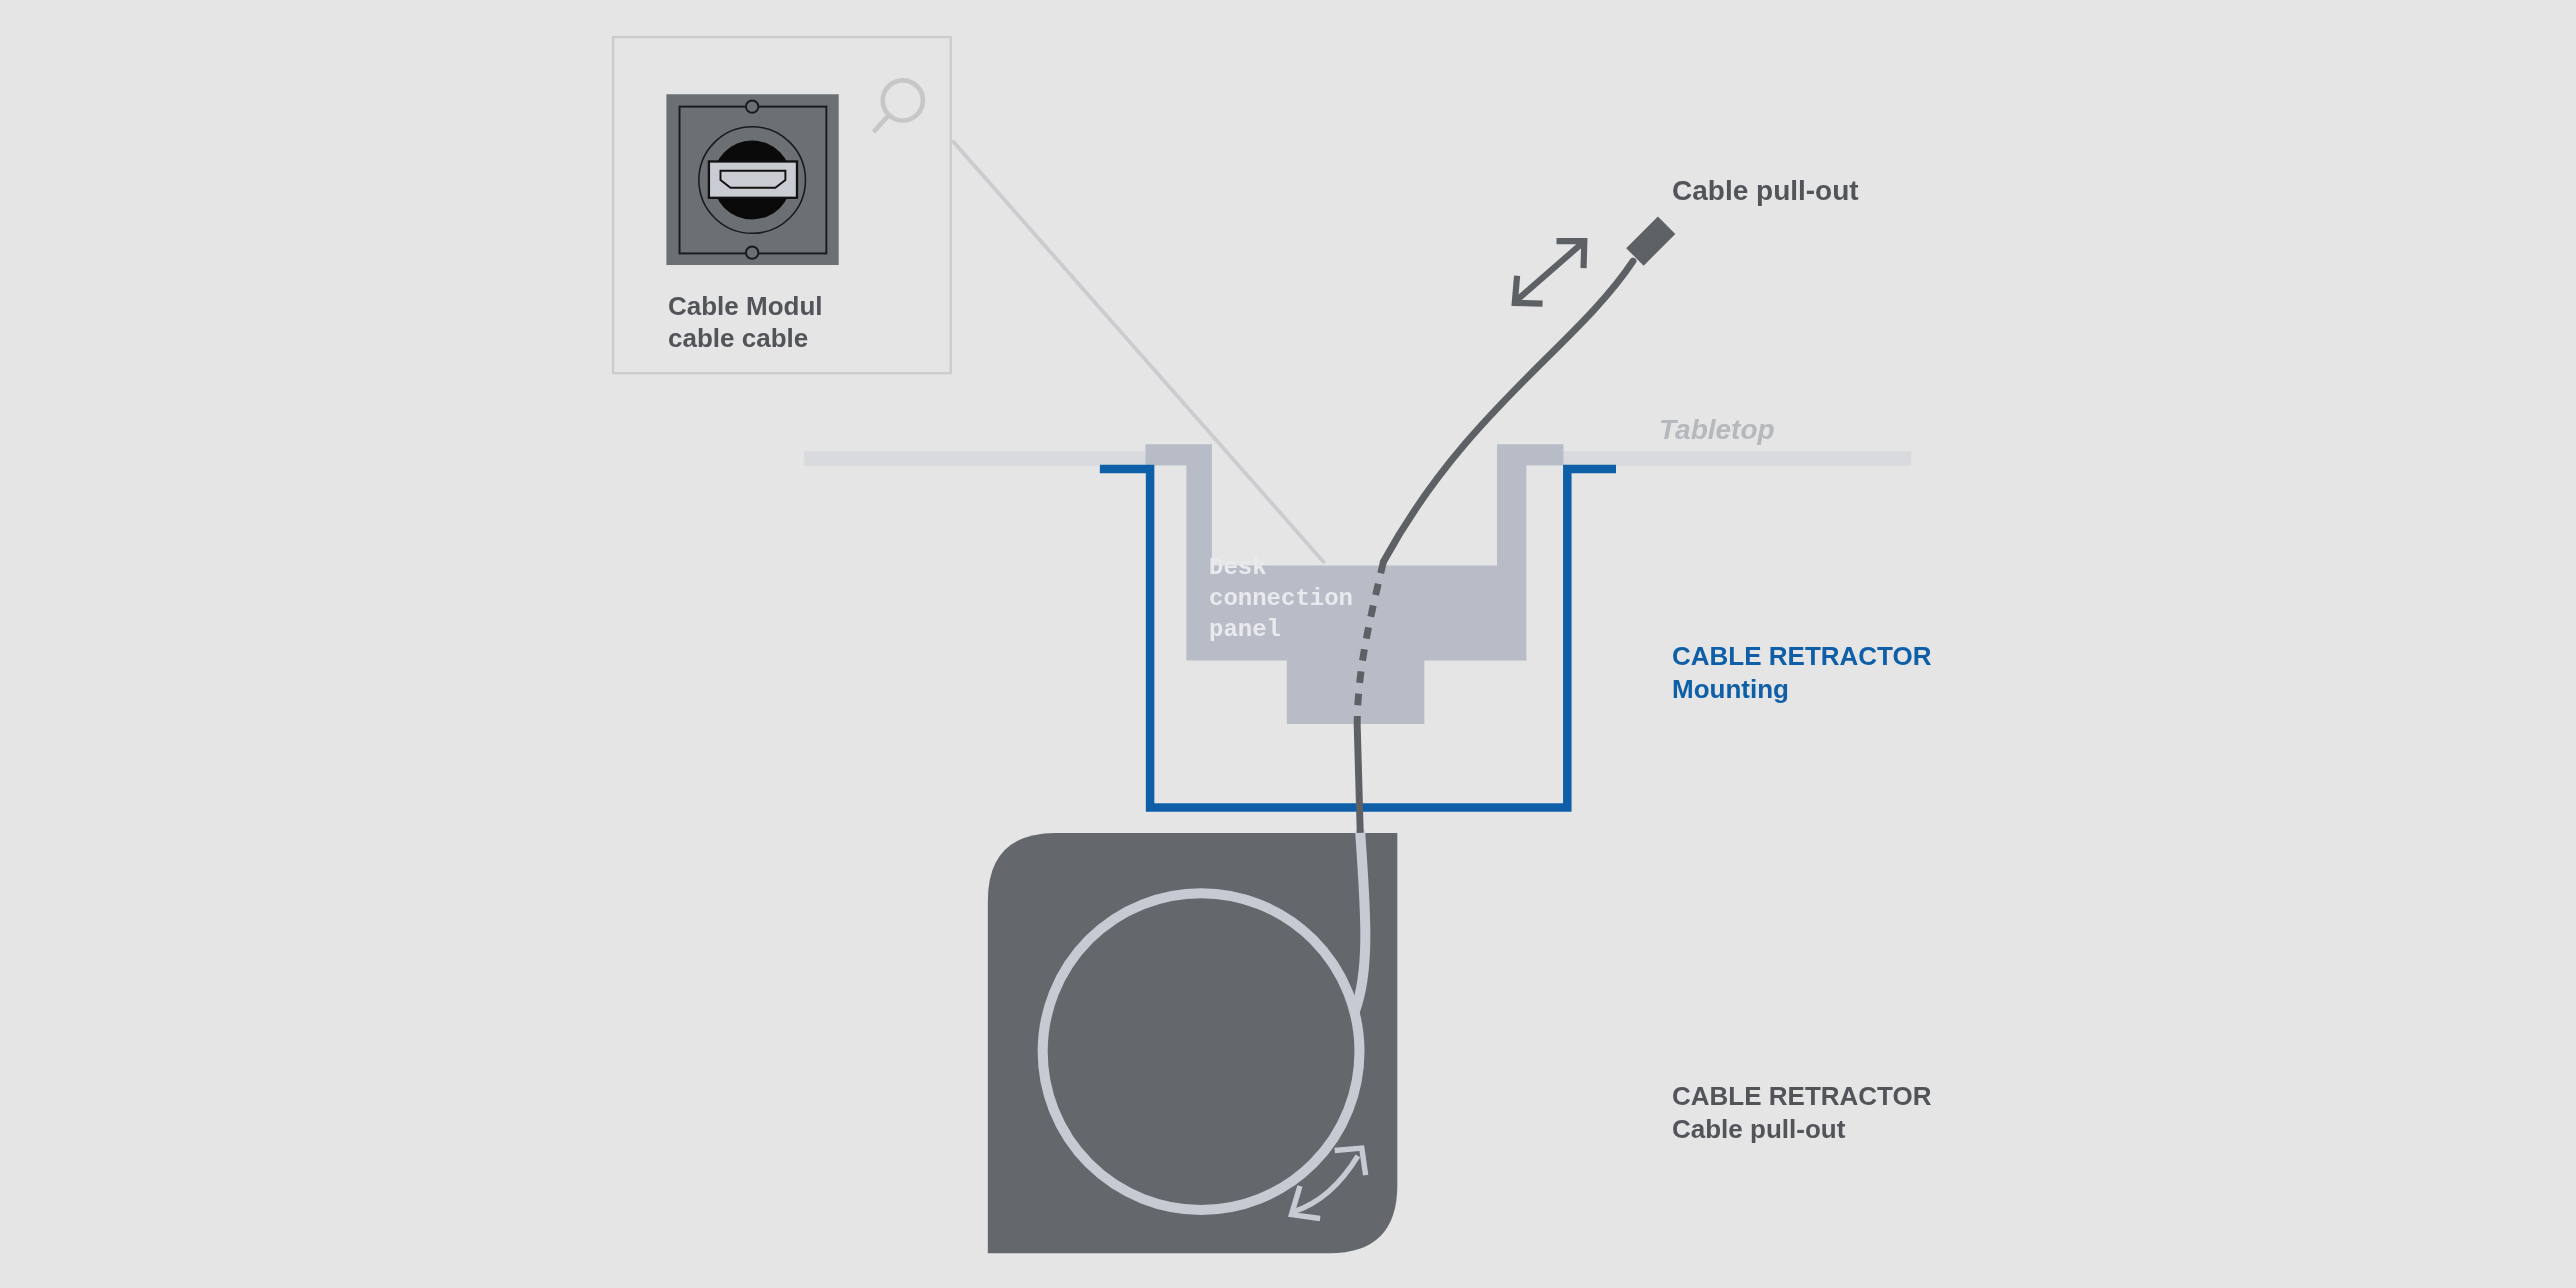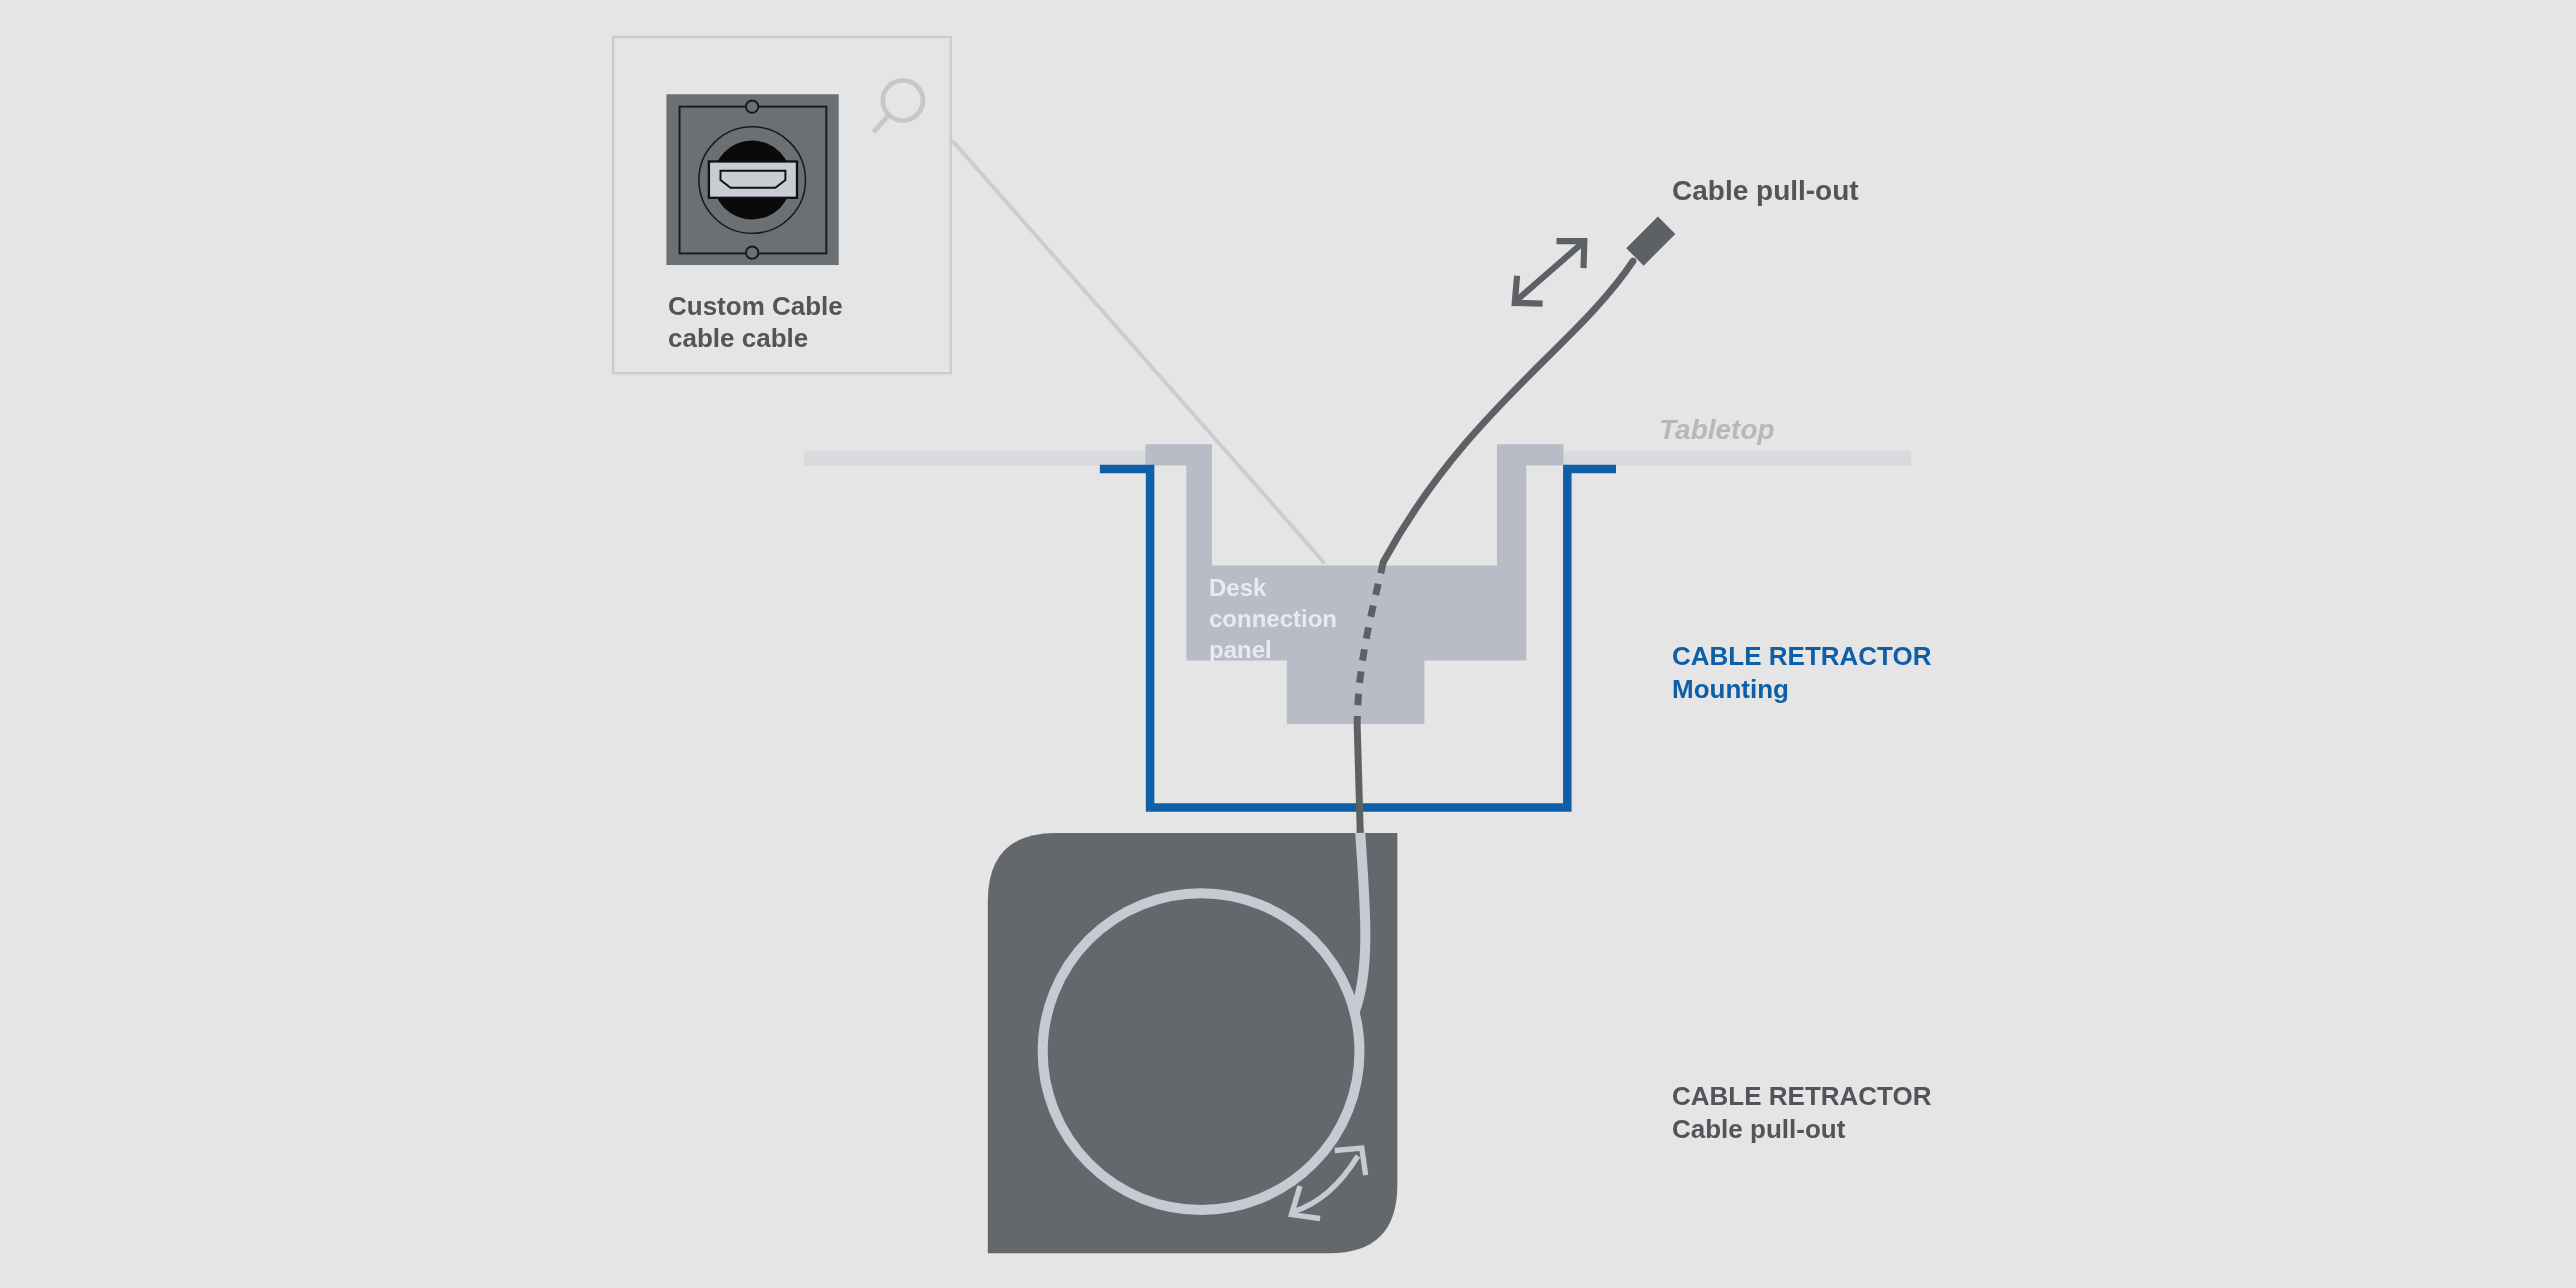--- a/index.html
+++ b/index.html
@@ -13,21 +13,21 @@
   .canvas svg{position:absolute;left:0;top:0;}
   .label{
     position:absolute;
     font-weight:bold;
     white-space:nowrap;
   }
   .label div{white-space:nowrap;}
   .lbl-inset   {left:668px;  top:290px;  font-size:26px; line-height:32px; color:#515459;}
   .lbl-pullout-top{left:1672px; top:175px; font-size:28px; color:#515459;}
   .lbl-tabletop{left:1659px; top:414px;  font-size:28px; color:#b5b8bc;font-style:italic;}
-  .lbl-panel   {left:1209px; top:572px;  font-size:24px; line-height:31px; color:#e9eaed;}
+  .lbl-panel   {left:1209px; top:552px;  font-size:24px; line-height:31px; color:#e9eaed;font-family:Liberation Mono, monospace;}
   .lbl-mounting{left:1672px; top:640px;  font-size:26px; line-height:33px; color:#0e5fa8;}
   .lbl-retract {left:1672px; top:1080px; font-size:26px; line-height:33px; color:#515459;}
 </style>
 </head>
 <body>
 
 <div class="canvas">
 
   <svg width="2576" height="1288" viewBox="0 0 3333 1667">
 
@@ -79,21 +79,21 @@
       <path d="M932,221 L1016,221 L1016,233 L1003,243 L945,243 L932,233 Z" fill="none" stroke="#111111" stroke-width="2.5"></path>
     </g>
 
     <g stroke="#c6c7c9" stroke-width="6" fill="none">
       <circle cx="1168" cy="130" r="26"></circle>
       <line x1="1149" y1="150" x2="1130" y2="171"></line>
     </g>
   </svg>
 
   <div class="label lbl-inset">
-    <div>Custom Cable</div>
+    <div>Cable Modul</div>
     <div>cable cable</div>
   </div>
 
   <div class="label lbl-pullout-top">Cable pull-out</div>
 
   <div class="label lbl-tabletop">Tabletop</div>
 
   <div class="label lbl-panel">
     <div>Desk</div>
     <div>connection</div>

